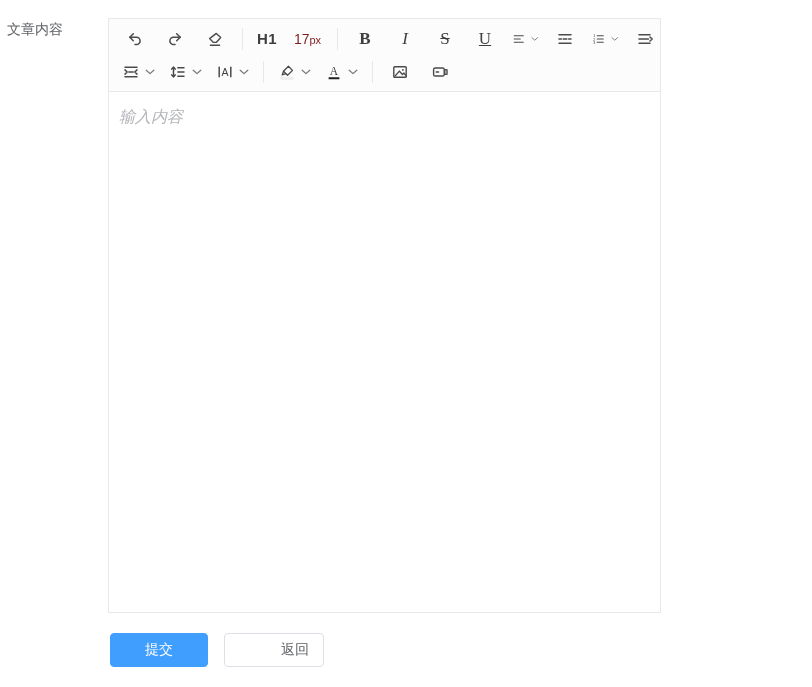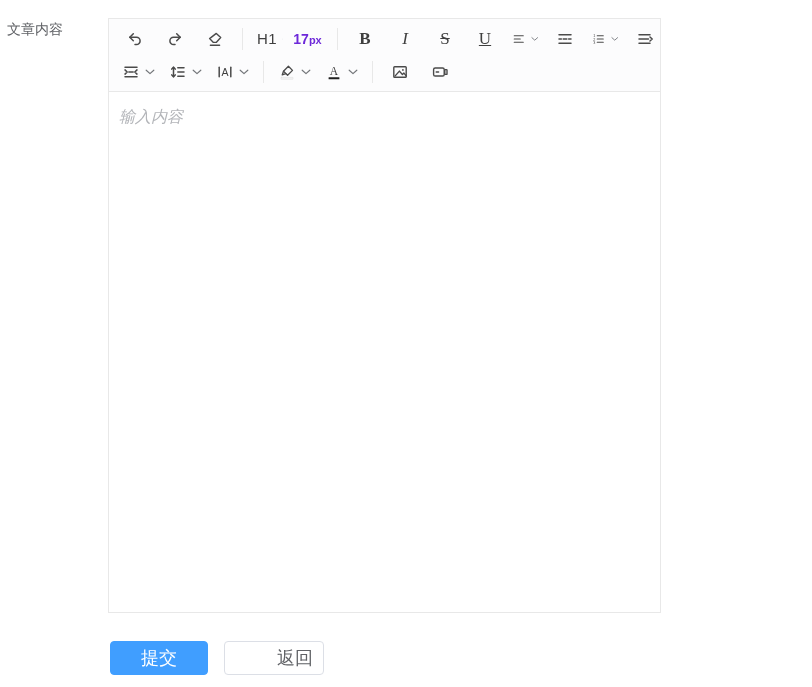--- a/index.html
+++ b/index.html
@@ -24,34 +24,34 @@
     display:inline-flex;align-items:center;justify-content:center;gap:5px;
     height:28px;min-width:26px;padding:0 4px;margin:0 3px;border-radius:3px;
     color:#4a4a4a;cursor:pointer;user-select:none;
   }
   .sep{width:1px;height:22px;background:#e8e8e8;margin:0 7px;flex:none;}
   .glyph{font-family:"Liberation Serif", serif;font-size:17px;line-height:1;color:#3f3f3f;}
   .g-bold{font-weight:bold;}
   .g-italic{font-style:italic;}
   .g-strike{text-decoration:line-through;}
   .g-under{text-decoration:underline;}
-  .heading-label{font-size:15px;font-weight:400;color:#3f3f3f;letter-spacing:.5px;}
-  .fontsize-label{font-size:14px;color:#6d28d9;font-weight:bold;}
+  .heading-label{font-size:15px;font-weight:700;color:#3f3f3f;letter-spacing:.5px;}
+  .fontsize-label{font-size:14px;color:#7f1d1d;}
   .fontsize-label .unit{font-size:11px;}
   .icon-svg{display:block;}
   .content{
     height:520px;background:#fff;padding:15px 10px;box-sizing:border-box;
     font-size:16px;color:#333;cursor:text;font-style:italic;
   }
   .placeholder{color:#b3b5b9;font-size:16px;}
   .btn-row{position:absolute;left:110px;top:633px;display:flex;gap:16px;}
   .btn{
-    height:34px;border-radius:4px;font-size:18px;cursor:pointer;
+    height:34px;border-radius:4px;font-size:14px;cursor:pointer;
     font-family:"Liberation Sans", sans-serif;
-    display:inline-flex;align-items:center;justify-content:center;margin-top:8px;
+    display:inline-flex;align-items:center;justify-content:center;
   }
   .btn-primary{width:98px;background:#409eff;border:1px solid #409eff;color:#ffffff;}
   .btn-plain{width:100px;background:#ffffff;border:1px solid #dcdfe6;color:#606266;padding-left:48px;}
 </style>
 </head>
 <body>
 
 <div class="field-label">文章内容</div>
 
 <div class="editor">

